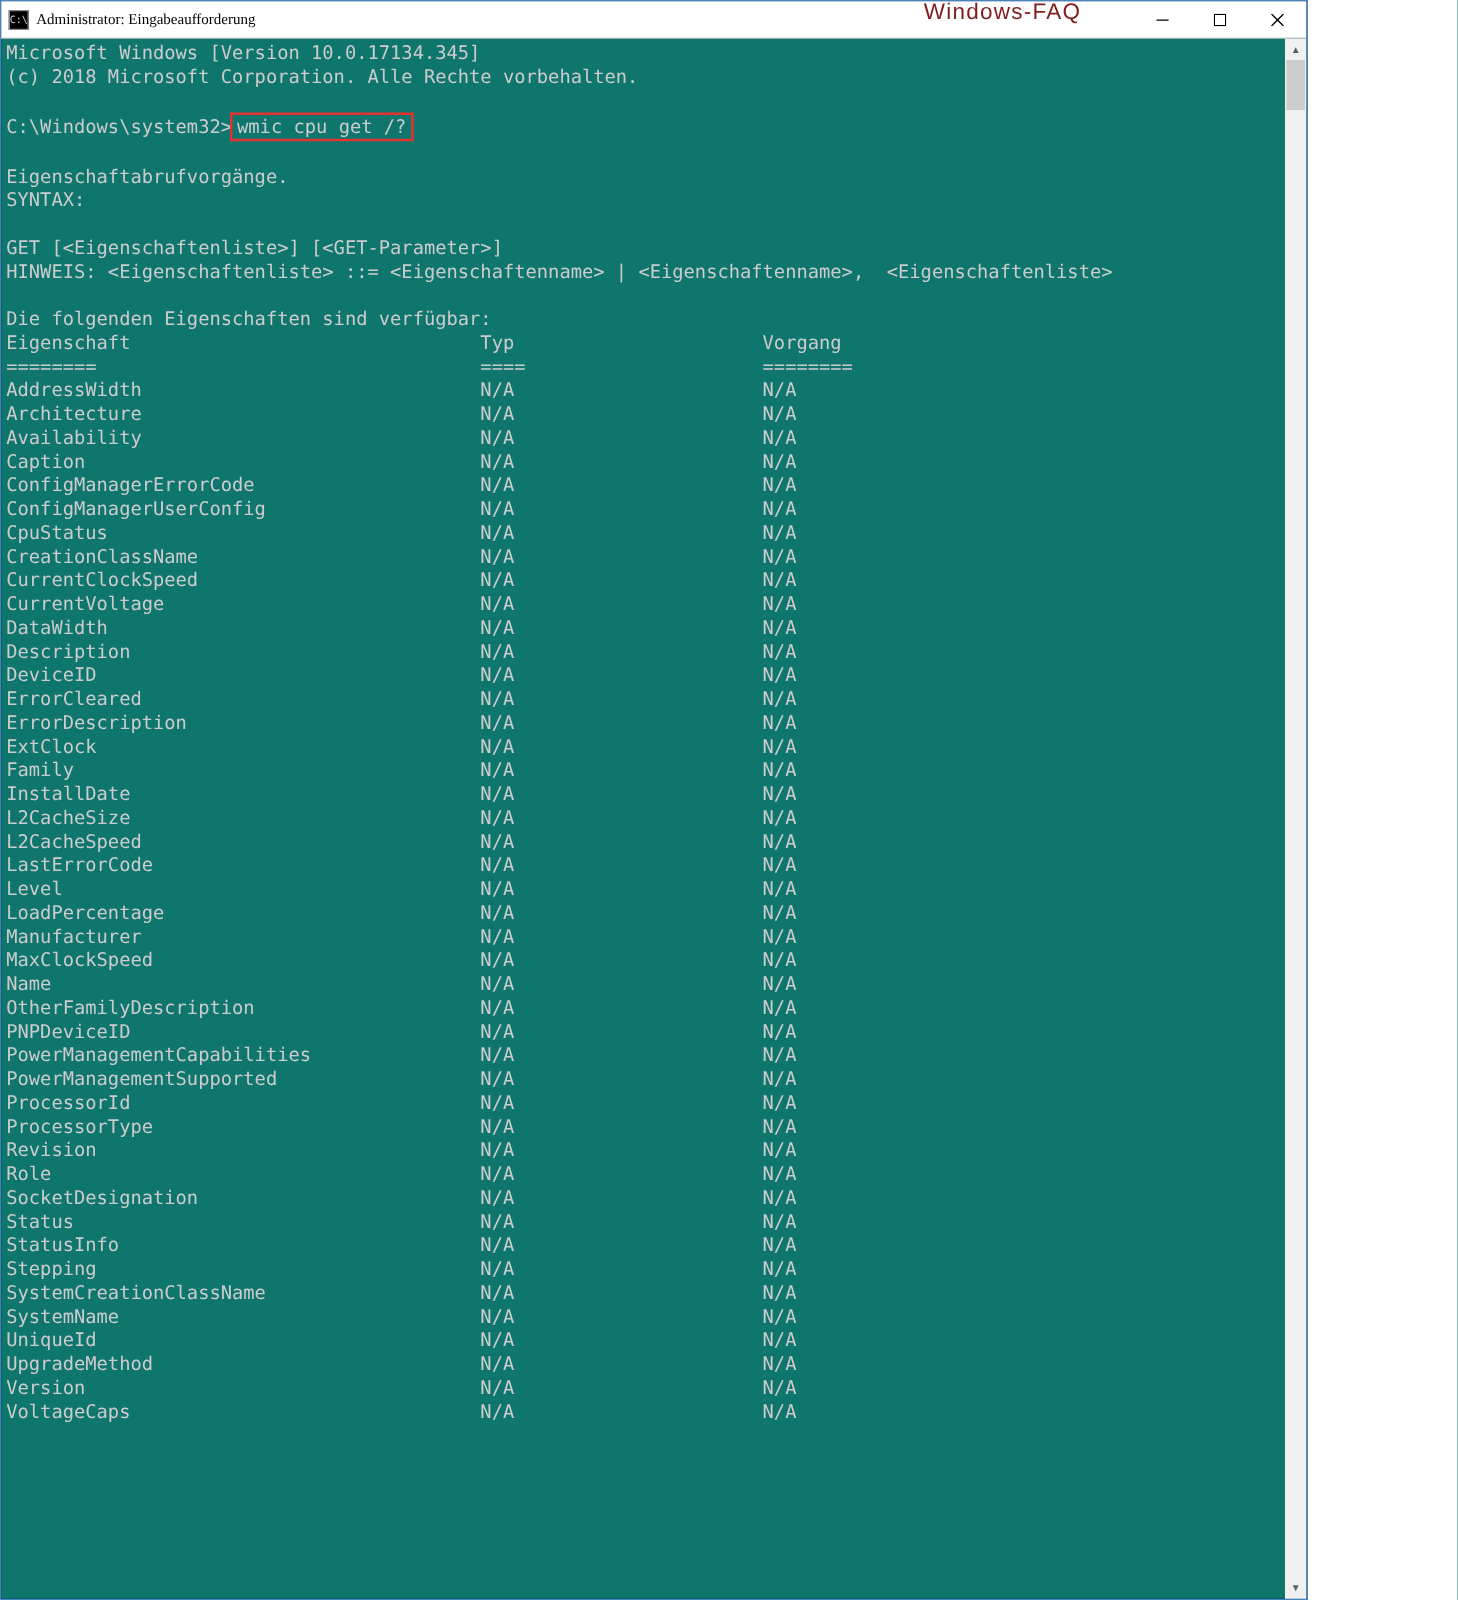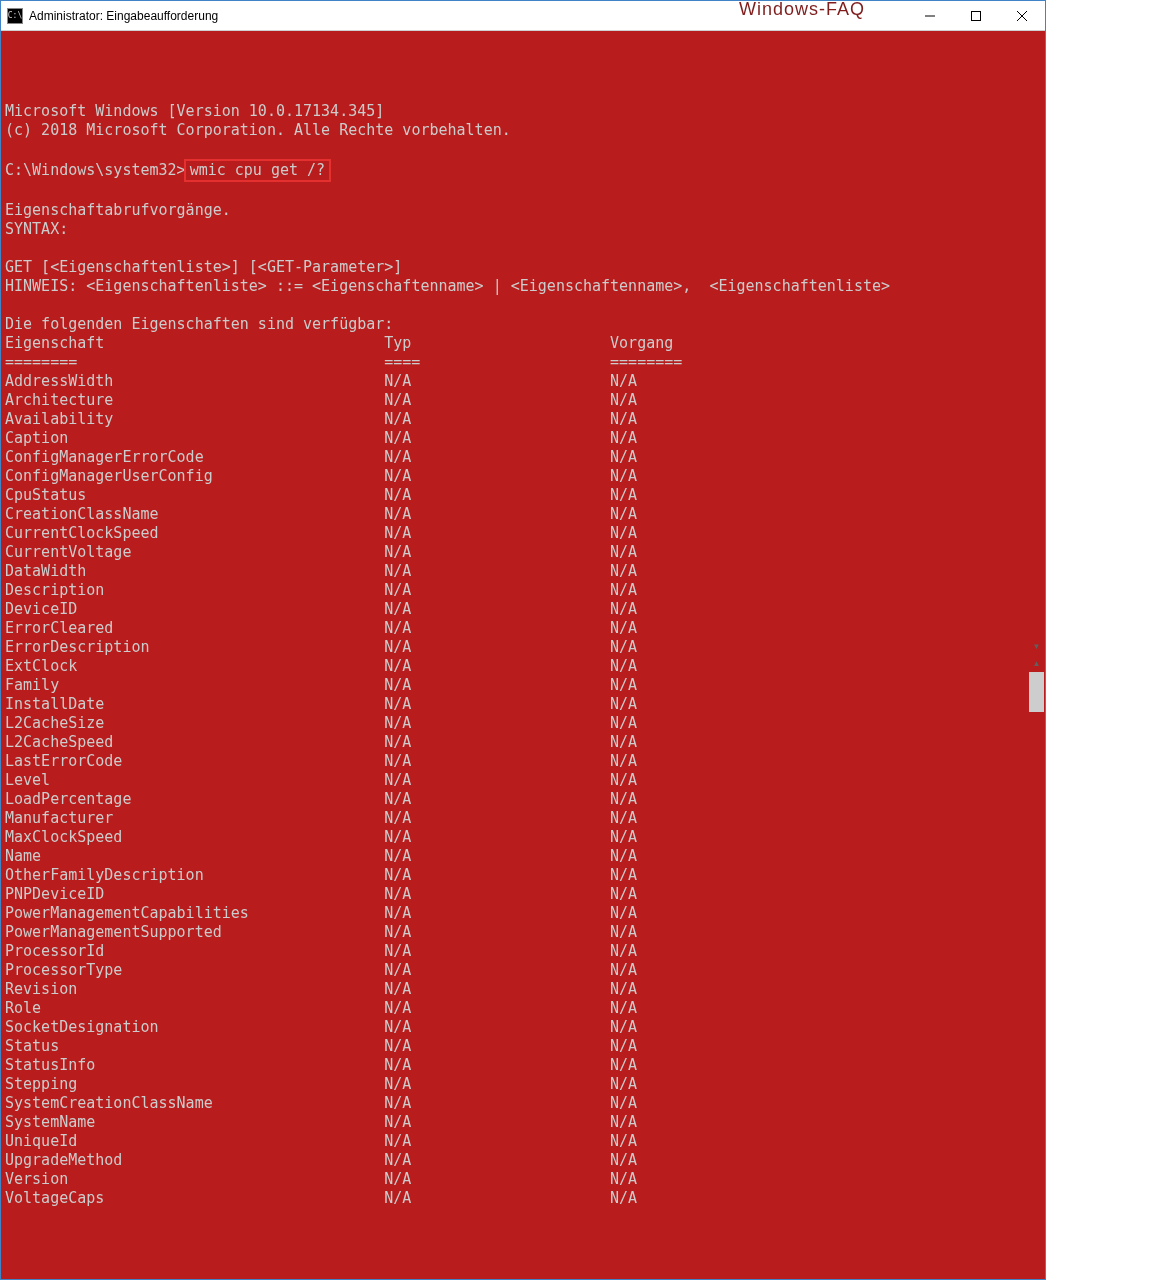--- a/index.html
+++ b/index.html
@@ -36,21 +36,21 @@
       background: #000;
       border: 1px solid #888;
       margin-right: 6px;
       display: inline-flex;
       align-items: center;
       justify-content: center;
       color: #ccc;
       font-size: 8px;
       font-family: Consolas, monospace;
     }
-    .title-text { flex: 1; }
+    .title-text { flex: 1; font-family: Liberation Serif, serif; }
     .win-controls {
       display: flex;
       height: 100%;
     }
     .win-btn {
       width: 46px;
       height: 100%;
       display: flex;
       align-items: center;
       justify-content: center;
@@ -64,23 +64,22 @@
       top: -2px;
       right: 180px;
       color: #7f1d1d;
       font-size: 18px;
       letter-spacing: 1px;
       pointer-events: none;
     }
     .console-wrap {
       flex: 1;
       display: flex;
-      background: #b91c1c;
+      background: #0f766e;
       position: relative;
-      align-items: center;
     }
     .console {
       flex: 1;
       color: #cccccc;
       font-family: Consolas, "Lucida Console", monospace;
       font-size: 15px;
       line-height: 19px;
       white-space: pre;
       padding: 2px 4px;
       overflow: hidden;

